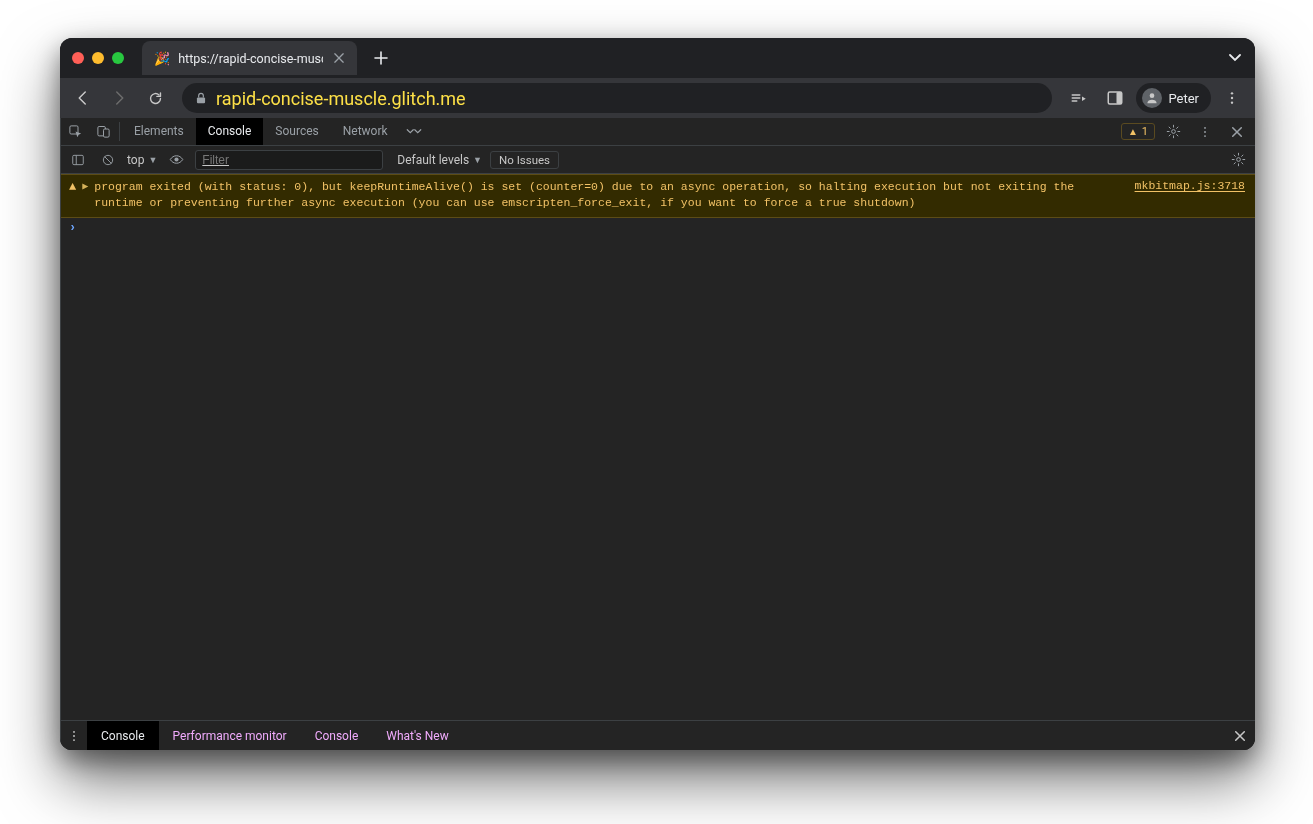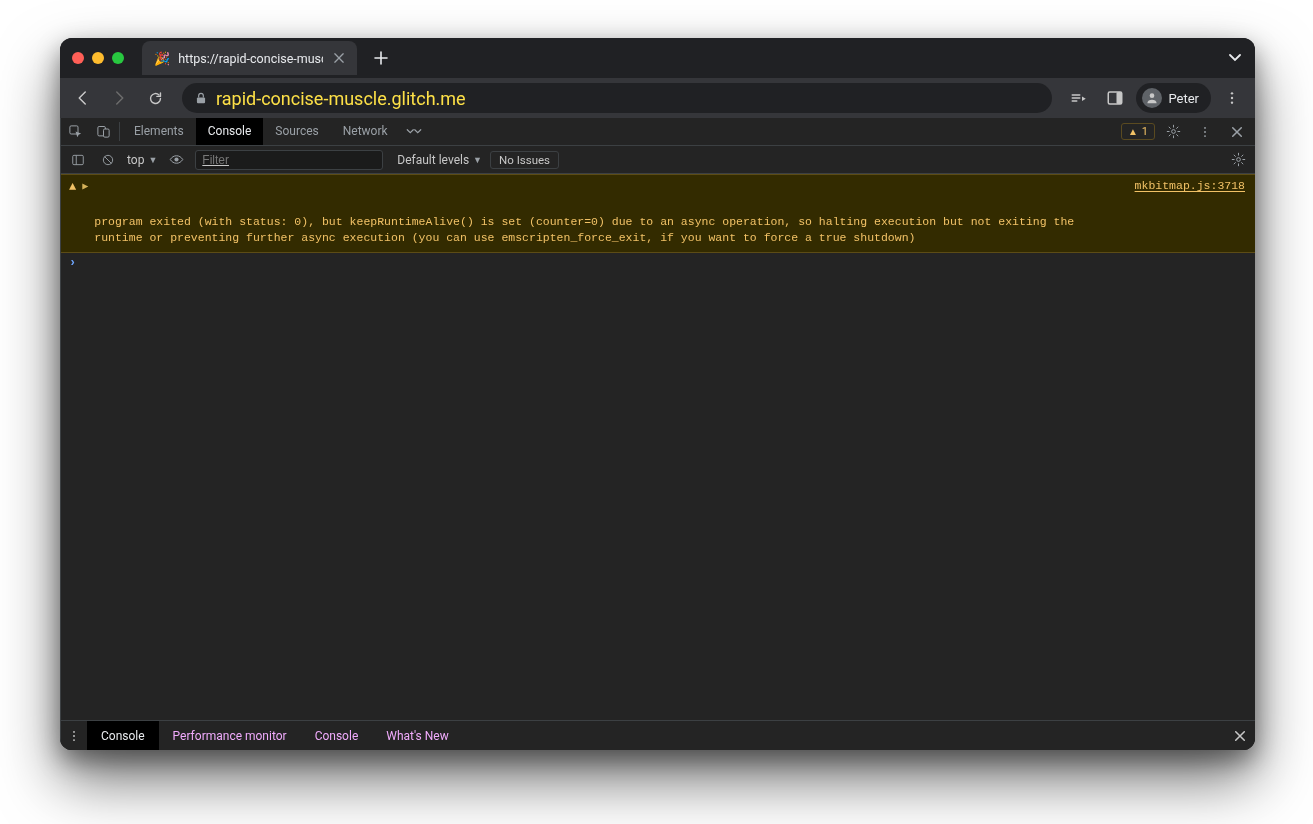--- a/index.html
+++ b/index.html
@@ -203,21 +203,21 @@
     background:#332b00;
     border-top:1px solid #5c4c16;
     border-bottom:1px solid #5c4c16;
     display:flex;
     padding: 4px 10px 6px 8px;
     gap:6px;
     color:#f2c266;
   }
   .console-row.warn .icon { color:#f2c266; font-size:12px; flex:0 0 auto; line-height:1.4; }
   .console-row.warn .arrow { color:#d6b25a; font-size:10px; flex:0 0 auto; line-height:1.6; }
-  .console-row.warn .msg { flex:1; line-height:1.4; white-space:pre-wrap; word-break:break-word;margin-top:35px; }
+  .console-row.warn .msg { flex:1; line-height:1.4; white-space:pre-wrap; word-break:break-word; }
   .console-row.warn .source { color:#f2c266; text-decoration: underline; text-underline-offset:2px; flex:0 0 auto; cursor:pointer; margin-left:10px; }
   .console-prompt {
     display:flex; align-items:center;
     padding: 3px 8px;
     color:#6ea6ff;
     font-size:12px;
   }
   .console-prompt .caret { color:#6ea6ff; font-weight:bold; }
 
   .drawer {

